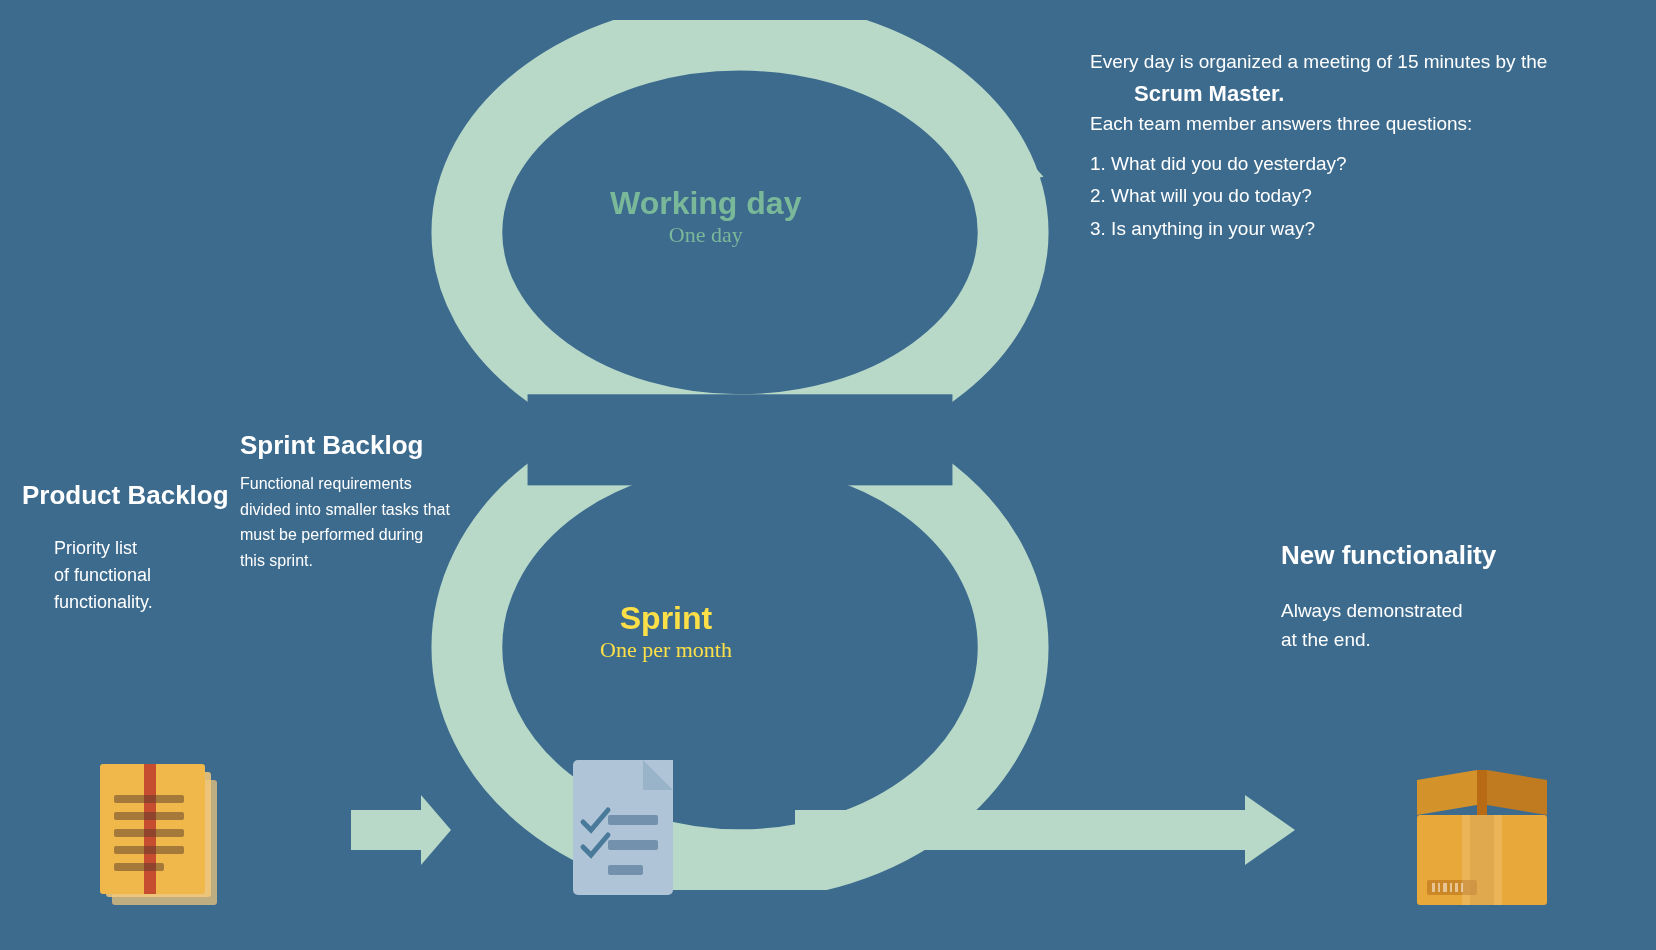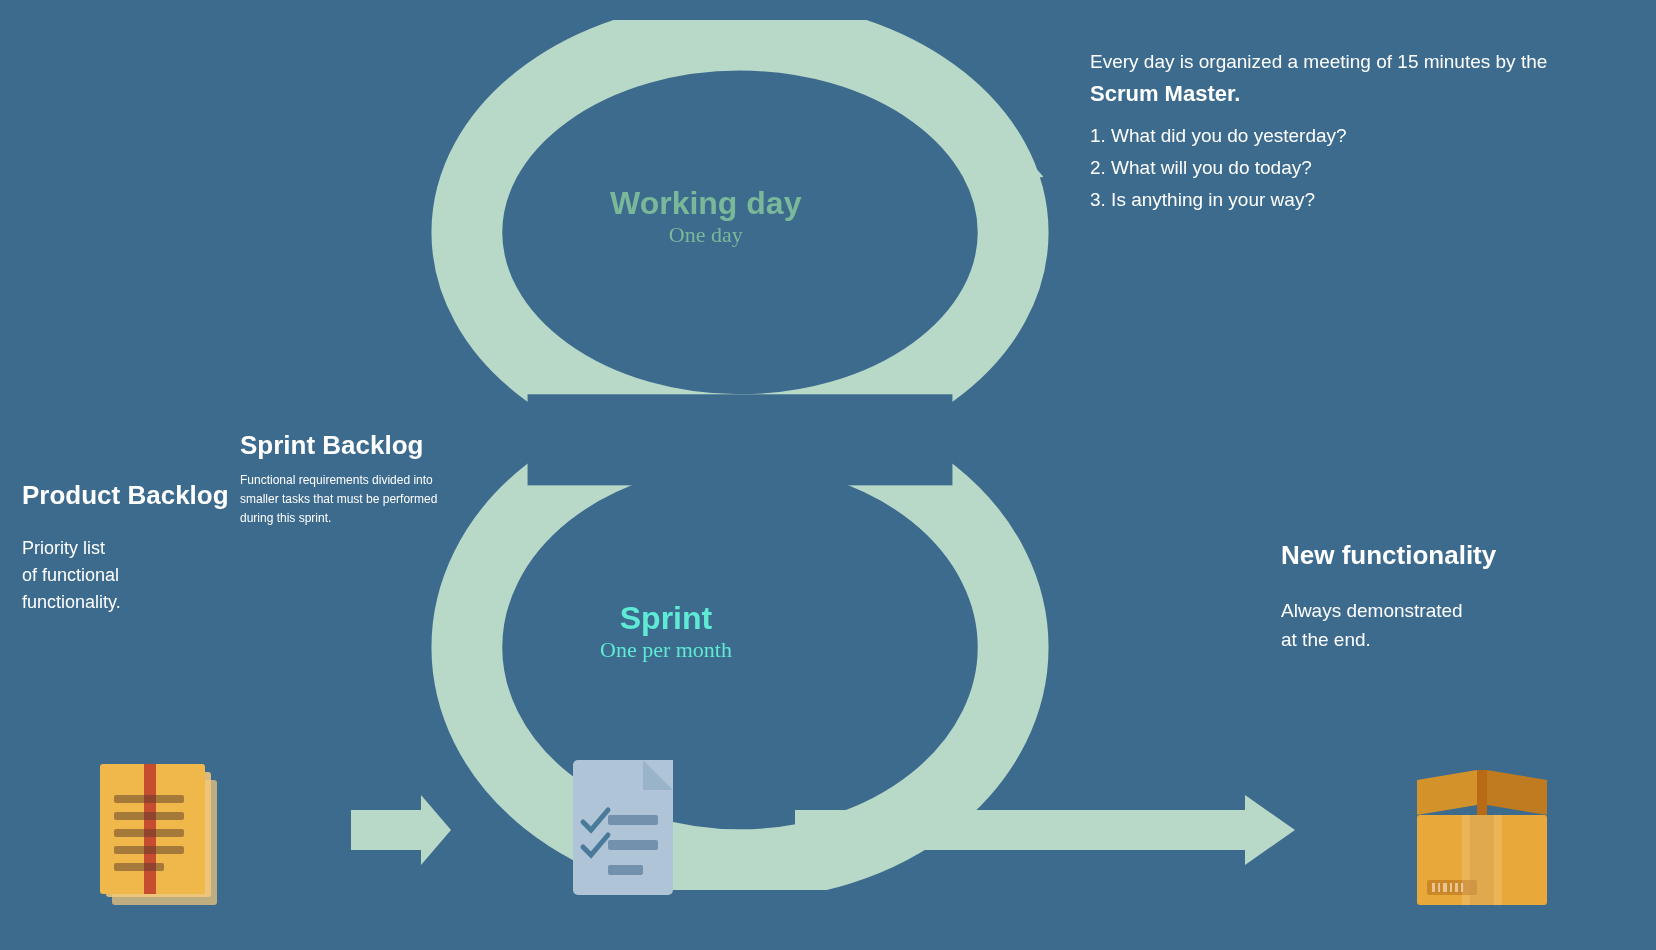--- a/index.html
+++ b/index.html
@@ -46,21 +46,21 @@
     .working-day-label .sub {
       font-size: 22px;
       font-family: Liberation Serif, serif;
     }
 
     .sprint-label {
       position: absolute;
       top: 600px;
       left: 600px;
       text-align: center;
-      color: #5eead4;
+      color: #fde047;
     }
     .sprint-label .main {
       font-size: 32px;
       font-weight: bold;
     }
     .sprint-label .sub {
       font-size: 22px;
       font-family: Liberation Serif, serif;
     }
 
@@ -71,54 +71,56 @@
       left: 22px;
     }
     .product-backlog .title {
       font-size: 26px;
       font-weight: bold;
       margin-bottom: 24px;
     }
     .product-backlog .desc {
       font-size: 18px;
       line-height: 1.5;
+      margin-left: 32px;
     }
 
     
     .sprint-backlog {
       position: absolute;
       top: 430px;
       left: 240px;
     }
     .sprint-backlog .title {
       font-size: 26px;
       font-weight: bold;
       margin-bottom: 10px;
     }
     .sprint-backlog .desc {
-      font-size: 12px;
+      font-size: 16px;
       line-height: 1.6;
       max-width: 210px;
     }
 
     
     .working-day-info {
       position: absolute;
       top: 48px;
       left: 1090px;
       max-width: 500px;
     }
     .working-day-info .intro {
       font-size: 19px;
       line-height: 1.5;
       margin-bottom: 10px;
     }
     .working-day-info .intro strong {
       font-size: 22px;
       font-weight: bold;
+      margin-left: 44px;
     }
     .working-day-info .questions {
       font-size: 19px;
       line-height: 1.7;
     }
 
     
     .new-functionality {
       position: absolute;
       top: 540px;
@@ -187,20 +189,21 @@
 
   <div class="sprint-backlog">
     <div class="title">Sprint Backlog</div>
     <div class="desc">Functional requirements divided into smaller tasks that must be performed during this sprint.</div>
   </div>
 
   <div class="working-day-info">
     <div class="intro">
       <span>Every day is organized a meeting of 15 minutes by the</span><br>
       <strong>Scrum Master.</strong><br>
+      <span>Each team member answers three questions:</span>
     </div>
     <div class="questions">
       <div>1. What did you do yesterday?</div>
       <div>2. What will you do today?</div>
       <div>3. Is anything in your way?</div>
     </div>
   </div>
 
   <div class="new-functionality">
     <div class="title">New functionality</div>

